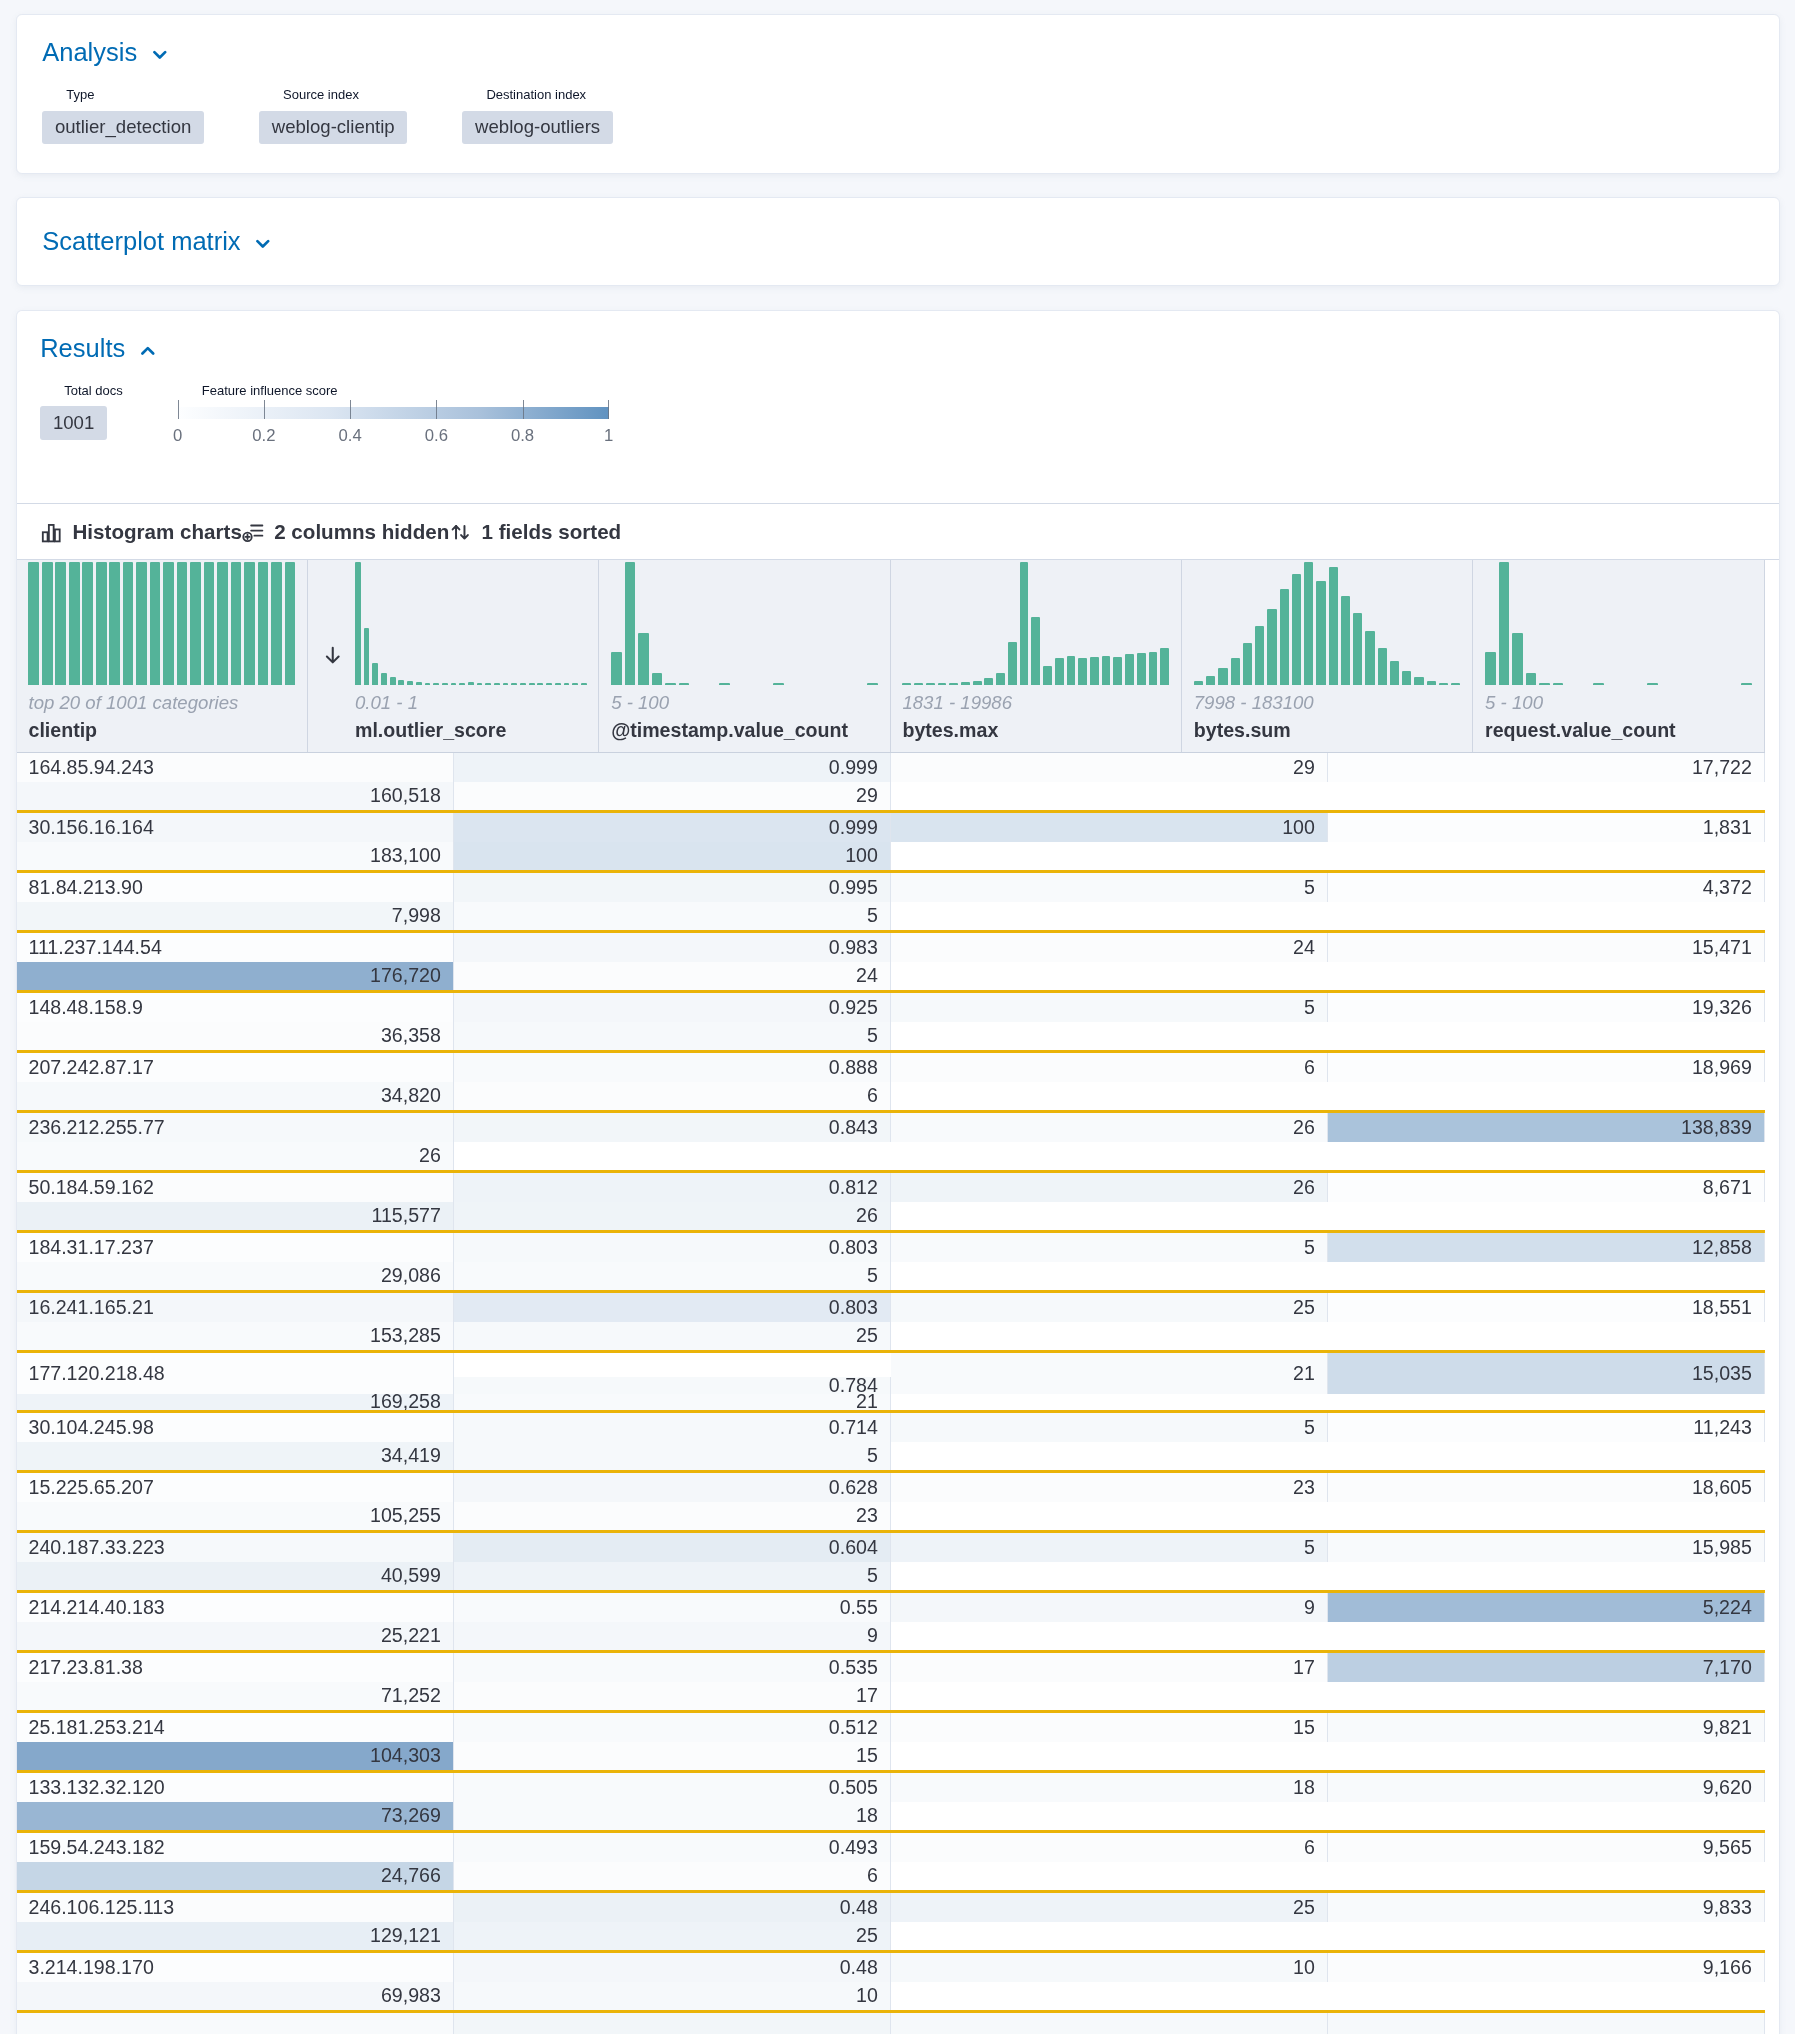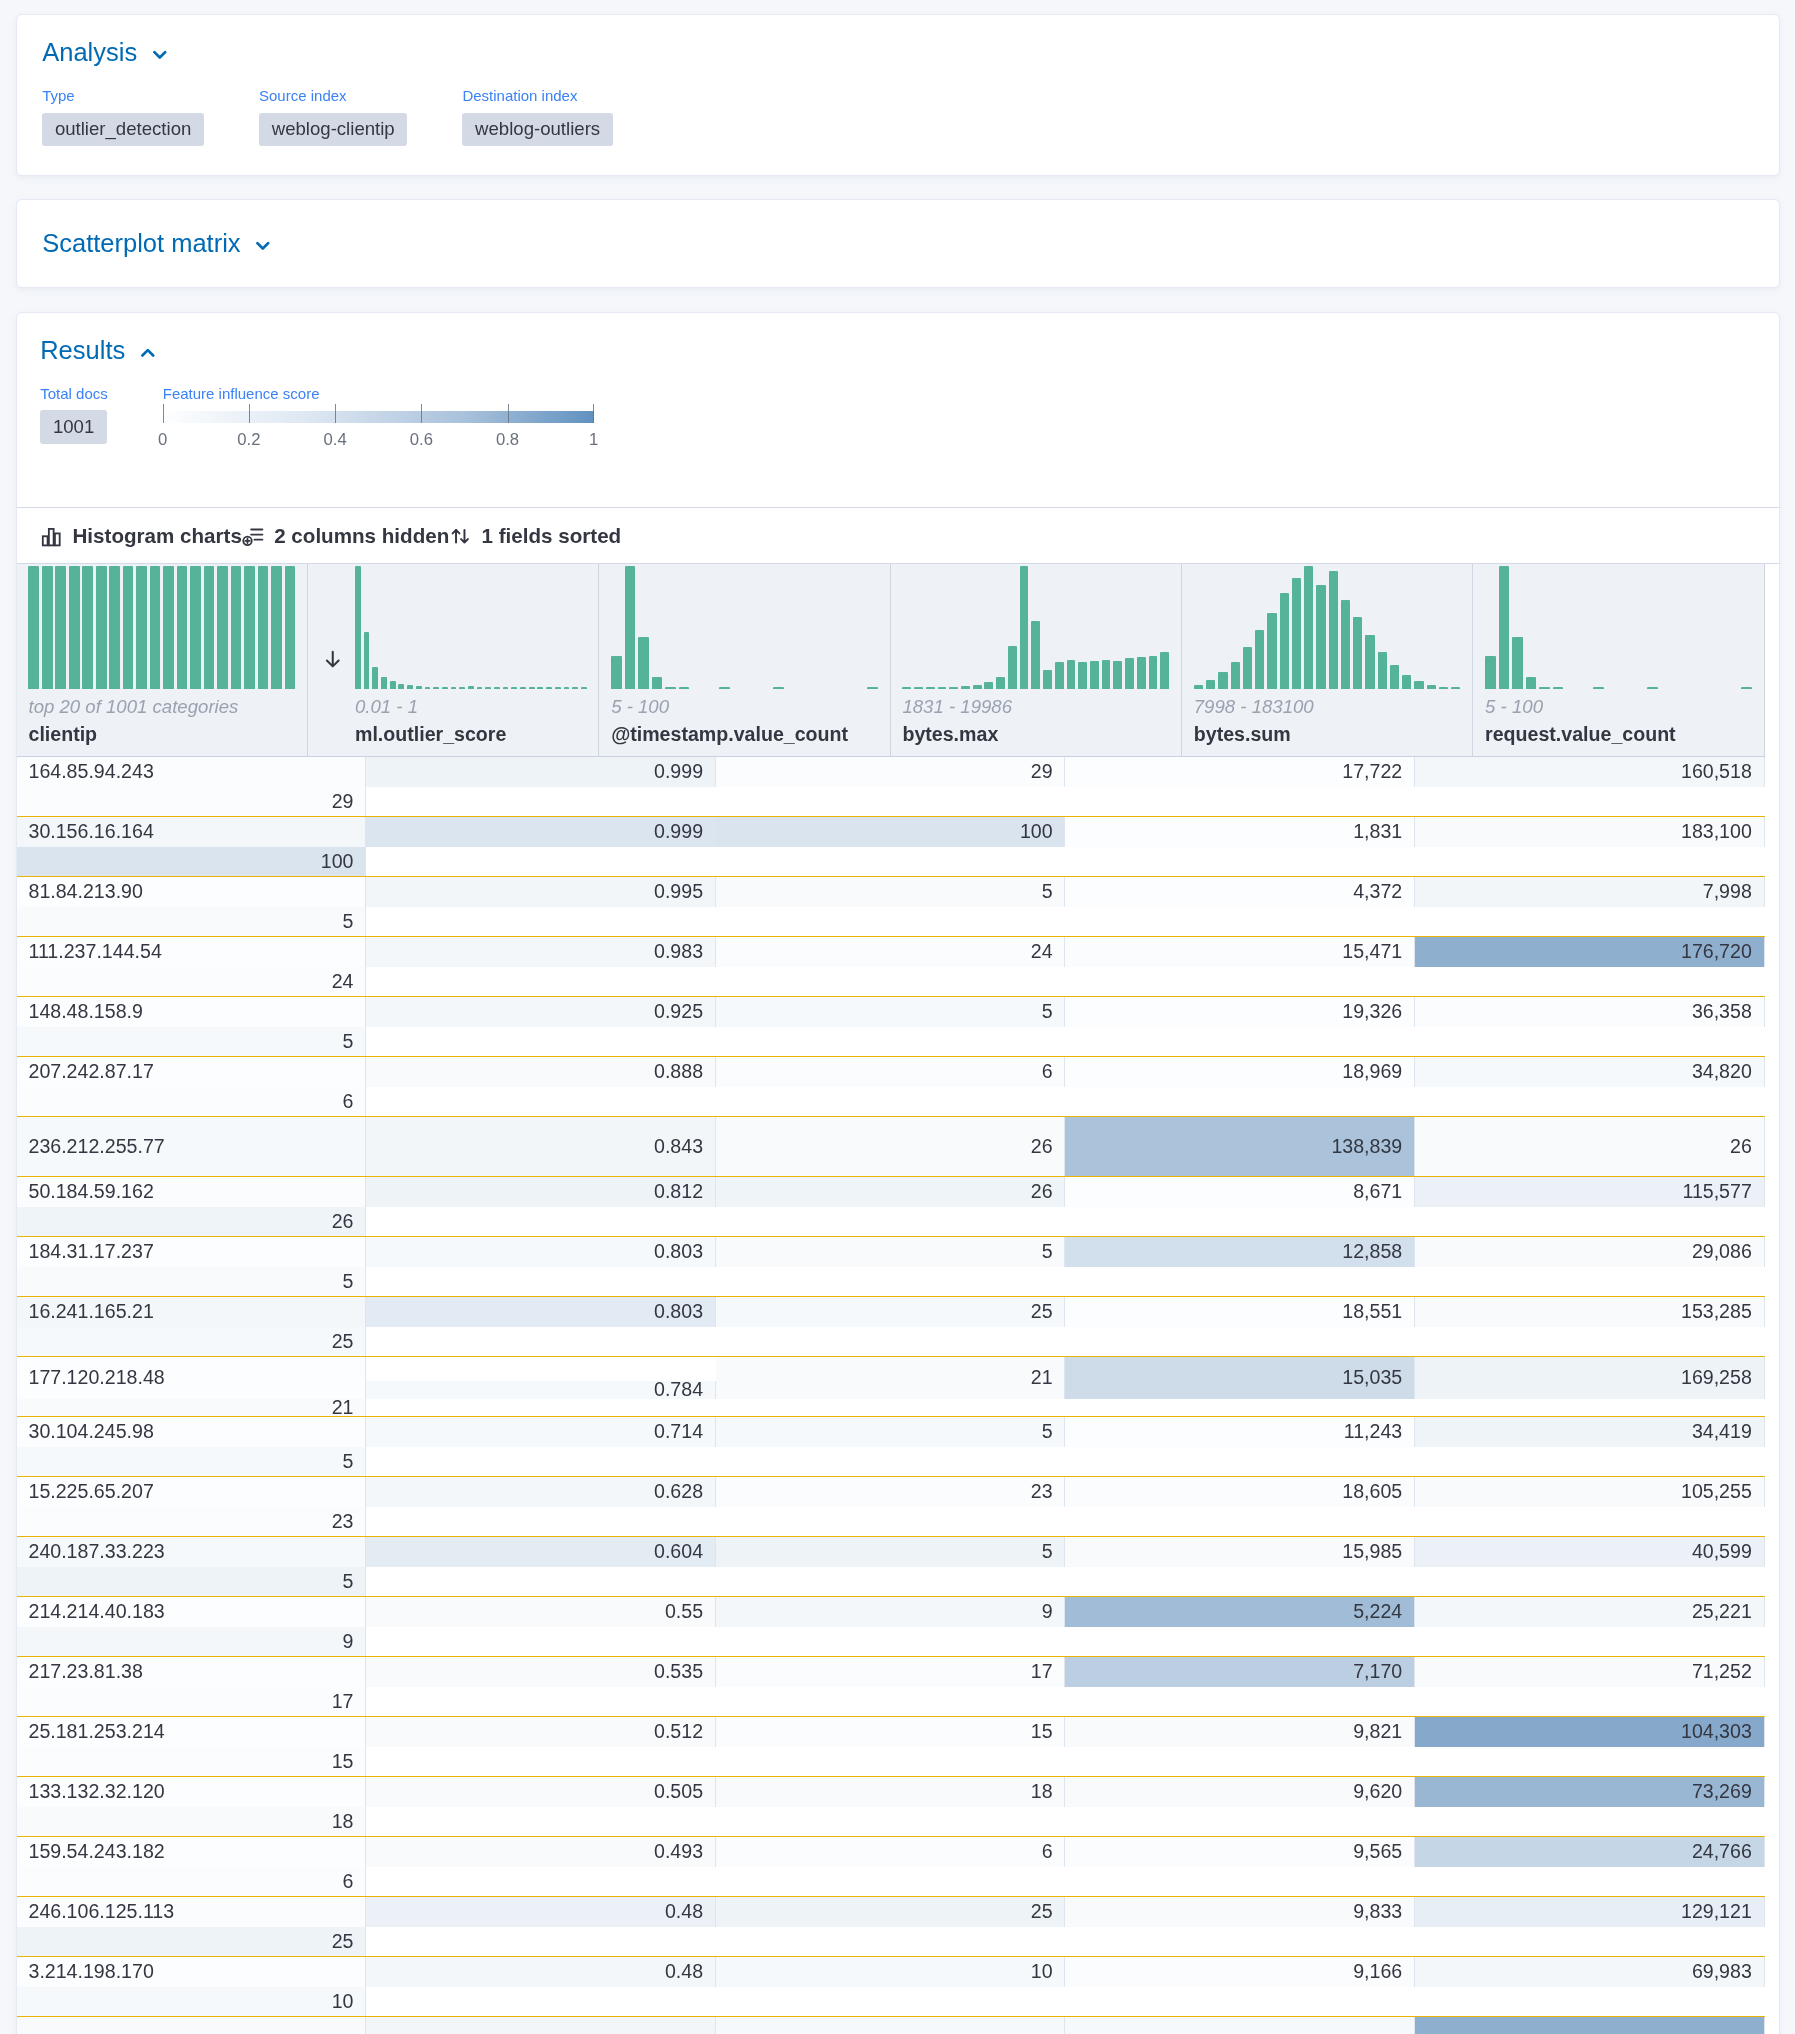--- a/index.html
+++ b/index.html
@@ -18,21 +18,21 @@
   }
   .panel-title {
     display: flex; align-items: center; gap: 11.8px;
     font-size: 25.5px; font-weight: 500; color: #006bb4; cursor: pointer;
     background: none; border: none; font-family: inherit;
   }
   .panel-title svg { margin-top: 3.9px; }
 
   #analysis-panel { margin-top: 13.7px; padding: 23.5px 25.5px 29px; }
   .fields-row { display: flex; gap: 55px; margin-top: 19.6px; }
-  .field-label { font-size: 15px; color: #3b82f6; margin-bottom: 8.8px; }
+  .field-label { font-size: 13px; color: #0f172a; margin-bottom: 8.8px; margin-left: 24px; }
   .badge {
     display: inline-block; background: #d3dae6; color: #343741;
     font-size: 18.6px; font-weight: 500; border-radius: 2.9px;
     padding: 4.9px 12.7px; line-height: 1.25;
   }
 
   #scatterplot-panel { margin-top: 23.5px; padding: 29px 25.5px; }
 
   #results-panel {
     margin-top: 23.5px; padding-top: 23.5px;
@@ -65,21 +65,21 @@
     background: #eef1f6; border-bottom: 1px solid #c9d1de;
   }
   .header-cell { position: relative; padding: 0 11.8px 9.8px 11.8px; border-right: 1px solid #cfd6e2; overflow: hidden; }
   .header-cell.sorted { padding-left: 47px; }
   .hist { height: 125px; display: flex; align-items: flex-end; gap: 2.9px; padding-top: 2px; }
   .hist-bar { flex: 1 1 0; border-radius: 1px 1px 0 0; }
   .range { font-size: 18.6px; font-style: italic; color: #9aa2b0; margin-top: 6.9px; white-space: nowrap; }
   .col-name { font-size: 19.6px; font-weight: 700; color: #343741; margin-top: 4.9px; white-space: nowrap; }
   .sort-arrow { position: absolute; left: 12.7px; top: 84px; }
 
-  .grid-row { display: grid; grid-template-columns: repeat(5, 1fr); height: 60px; border-bottom: 1px solid #eab308; }
+  .grid-row { display: grid; grid-template-columns: repeat(4, 1fr); height: 60px; border-bottom: 3px solid #eab308; }
   .cell {
     display: flex; align-items: center; padding: 0 11.8px;
     font-size: 19.6px; color: #343741; border-right: 1px solid #dfe5ee;
     overflow: hidden; white-space: nowrap;
   }
   .cell.num { justify-content: flex-end; }
 </style>
 </head>
 <body>
 

